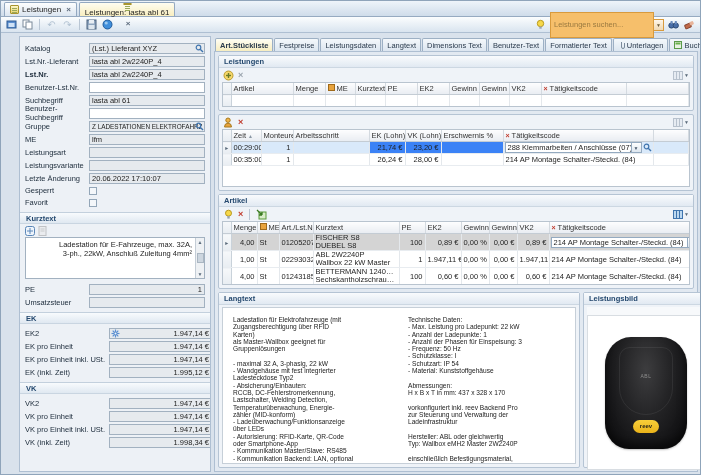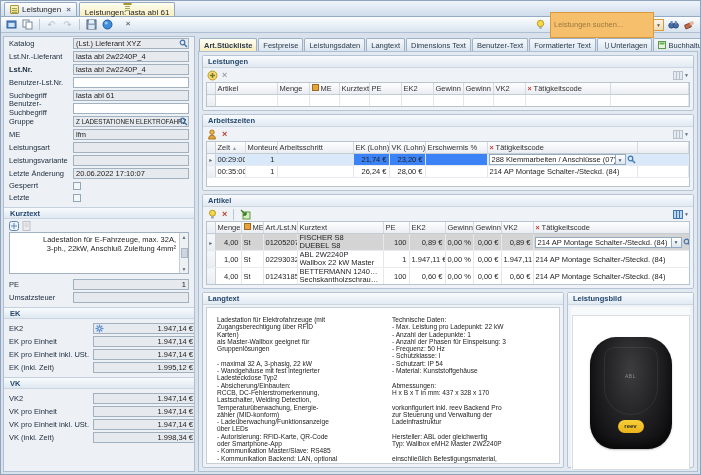--- a/index.html
+++ b/index.html
@@ -34,21 +34,21 @@
   .search-input { width:104px; height:12px; background:#f6bf6b; border:1px solid #d89a3d; font-size:7.5px;
                   padding:12px 3px; color:#7a5a20; font-family:"Liberation Sans",sans-serif; }
   .search-input::placeholder { color:#9a7a40; }
   .search-dd { width:10px; height:12px; border:1px solid #d89a3d; border-left:none; background:linear-gradient(#fef6ea,#f0d9b4);
                font-size:5px; color:#6b5a3a; display:flex; align-items:center; justify-content:center; }
 
   
   .content { position:absolute; top:33px; left:0; right:0; bottom:0; display:flex; padding:2px; gap:3px; }
 
   
-  .left-panel { width:192px; background:#edf1f6; border:1px solid #aebfd2; overflow:hidden; flex:none; }
+  .left-panel { width:192px; background:#edf1f6; border:1px solid #aebfd2; overflow:hidden; padding-top:5px; flex:none;margin-left:16px; }
   .f-row { display:flex; align-items:center; height:12px; margin:0 5px 1px 5px; }
   .f-row label { width:64px; font-size:7.5px; color:#21303f; flex:none; }
   .f-row label.b { font-weight:bold; }
   .f-wrap { flex:1; display:flex; align-items:center; position:relative; }
   .f-input { flex:1; height:11px; border:1px solid #a2b1c0; background:#fff; font-size:7.5px; padding:0 2px;
              font-family:"Liberation Sans",sans-serif; color:#222; min-width:0; }
   .f-input.ro { background:#e6eaee; }
   .f-input.num { text-align:right; }
   .lookup-btn { position:absolute; right:1px; width:10px; height:9px; display:flex; align-items:center; justify-content:center; }
   .cb-row { display:flex; align-items:center; height:11px; margin:1px 5px 1px 5px; }
@@ -285,21 +285,21 @@
         <label>Letzte Änderung</label>
         <span class="f-wrap">
             <input class="f-input ro" value="20.06.2022 17:10:07" style="">
           </span>
       </div>
       <div class="cb-row">
         <label>Gesperrt</label>
         <span class="checkbox"></span>
       </div>
       <div class="cb-row">
-        <label>Letzte</label>
+        <label>Favorit</label>
         <span class="checkbox"></span>
       </div>
 
       <div class="sub-head">
         <span>Kurztext</span>
       </div>
       <div class="kt-toolbar">
         <span class="ico">
           <svg width="10" height="10">
               <rect x="0.5" y="0.5" width="9" height="9" rx="2" fill="#eef4fb" stroke="#5a86b8"></rect>
@@ -524,23 +524,20 @@
                     <td></td>
                     <td></td>
                     <td></td>
               </tr>
             </tbody>
               </table>
           </div>
         </div>
 
         <div class="gbox" style="height:77px;">
-          <div class="gbox-head">
-            <span>Arbeitszeiten</span>
-          </div>
           <div class="gbox-toolbar">
             <span class="ico">
               <svg width="11" height="11">
                   <circle cx="5" cy="3.2" r="2.2" fill="#f0b44a" stroke="#a87a1e"></circle>
                   <path d="M1.5 10 Q1.5 6.2 5 6.2 Q8.5 6.2 8.5 10 Z" fill="#e8a33d" stroke="#a87a1e"></path>
                 </svg>
             </span>
             <span class="x-red">×</span>
             <span class="right">
               <span class="ico" style="opacity:.55">

